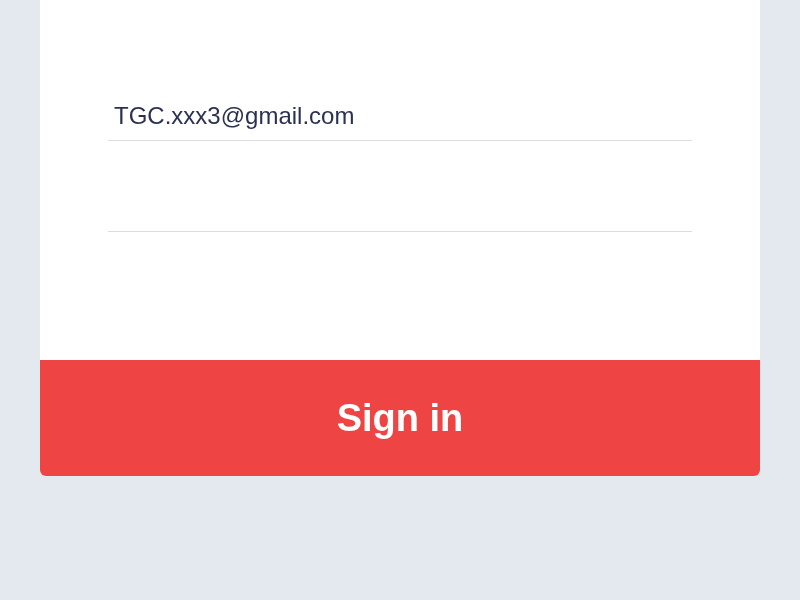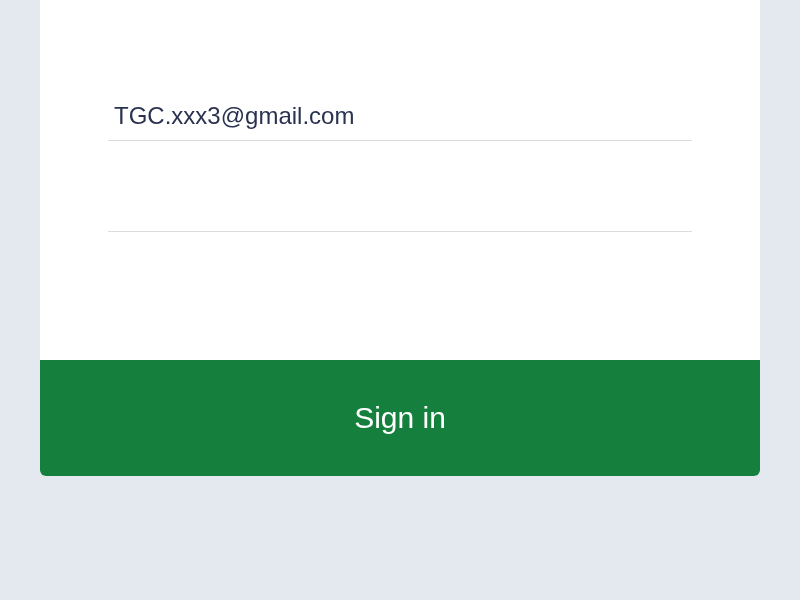--- a/index.html
+++ b/index.html
@@ -44,25 +44,25 @@
       background: transparent;
       caret-color: #2f81f7;
       padding-left: 6px;
     }
     .input-field::placeholder {
       color: #b8bcc7;
     }
     .signin-button {
       width: 100%;
       height: 116px;
-      background-color: #15803d;
+      background-color: #ef4444;
       border: none;
       border-radius: 0 0 6px 6px;
-      font-size: 30px;
-      font-weight: 400;
+      font-size: 38px;
+      font-weight: 700;
       color: #ffffff;
       cursor: pointer;
     }
   </style>
 </head>
 <body>
 
 <div class="card">
   <div class="form-area">
     <div class="input-row">

